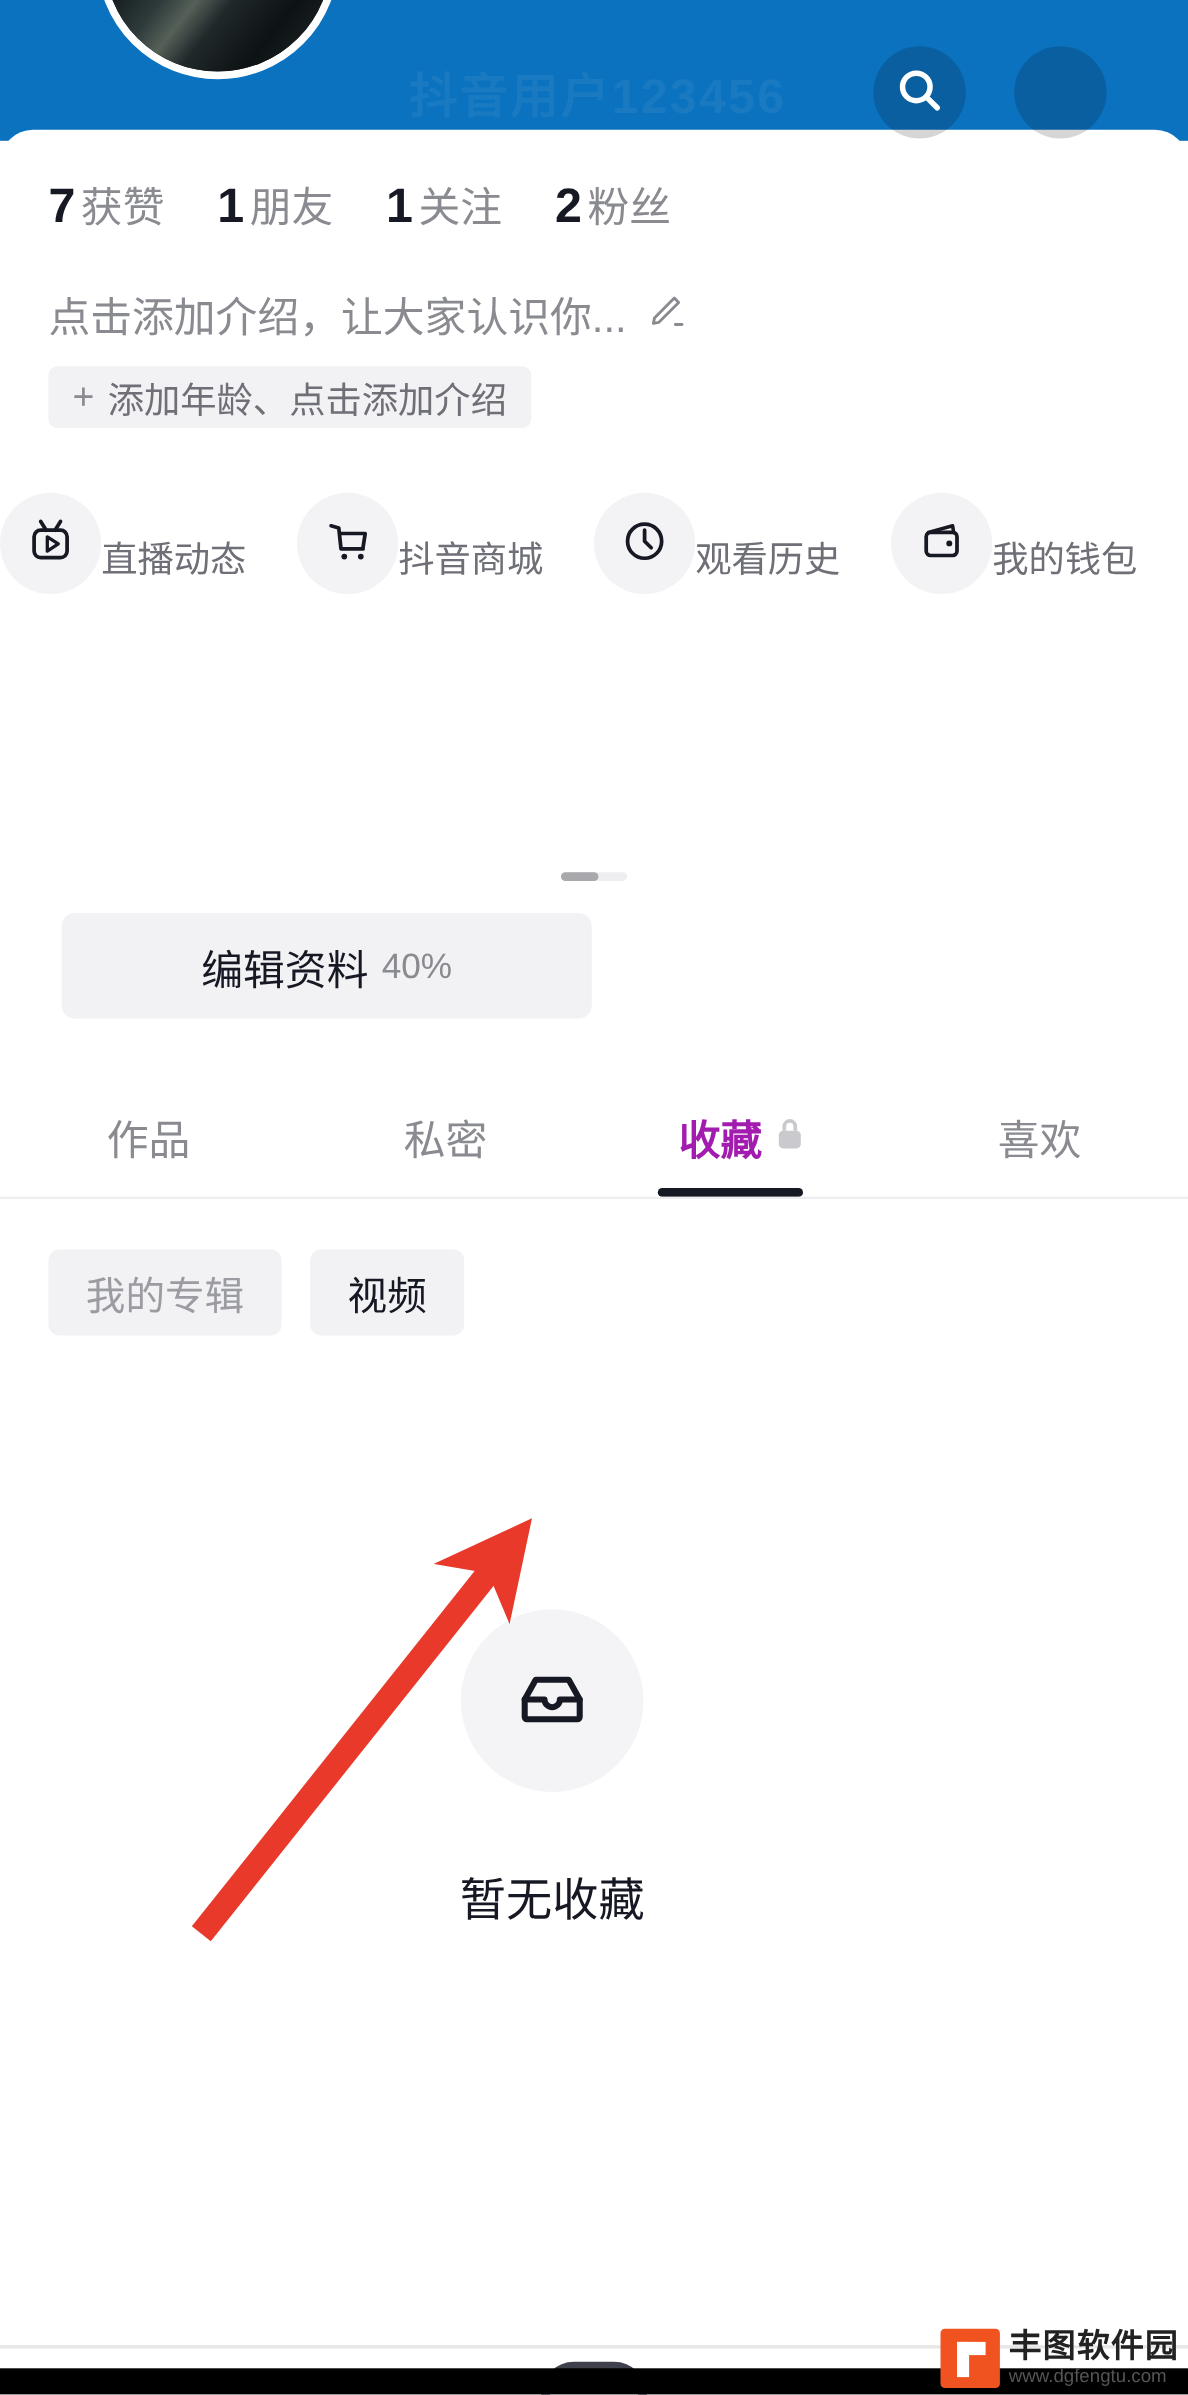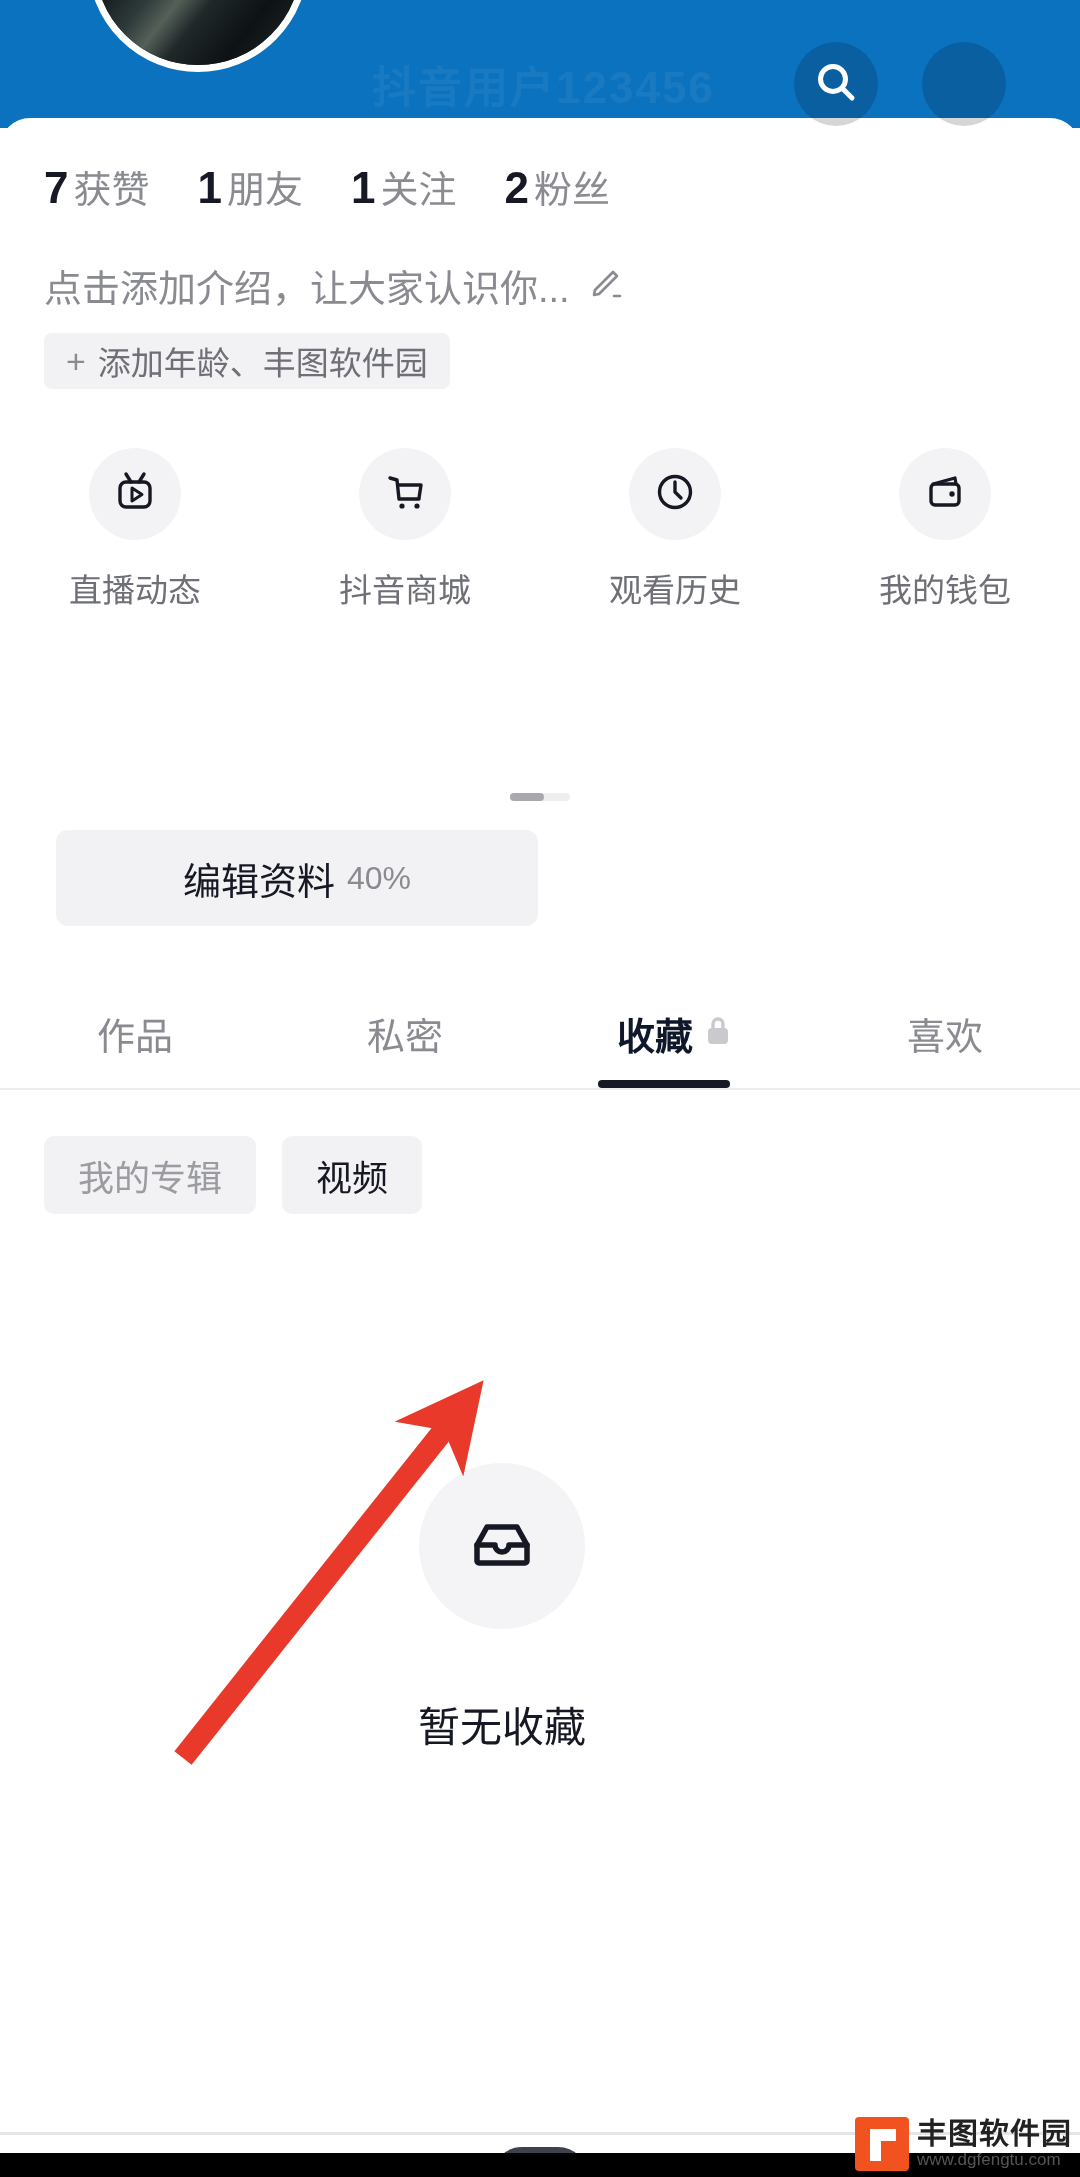--- a/index.html
+++ b/index.html
@@ -166,21 +166,21 @@
   .quick-row {
     position: absolute;
     left: 0;
     top: 330px;
     width: 1080px;
     display: flex;
   }
   .quick-item {
     width: 270px;
     display: flex;
-    flex-direction: column;
+    flex-direction: row;
     align-items: center;
   }
   .quick-circle {
     width: 92px;
     height: 92px;
     border-radius: 50%;
     background: #f3f3f5;
     display: flex;
     align-items: center;
     justify-content: center;
@@ -252,21 +252,21 @@
     display: flex;
     align-items: center;
     justify-content: center;
     position: relative;
   }
   .tab-label {
     font-size: 38px;
     color: #8a8b91;
   }
   .tab.active .tab-label {
-    color: #0f172a;
+    color: #a21caf;
     font-weight: bold;
   }
   .lock-icon { margin-left: 10px; display:block; }
   .tab-underline {
     position: absolute;
     bottom: 0;
     left: 50%;
     transform: translateX(-50%);
     width: 132px;
     height: 8px;
@@ -489,21 +489,21 @@
       <span class="pencil-icon">
         <svg width="40" height="40" viewBox="0 0 40 40" fill="none">
           <path d="M29 8 L33 12 L15 30 L10 31 L11 26 Z" stroke="#8a8b91" stroke-width="2.6" stroke-linejoin="round" stroke-linecap="round" fill="none"></path>
           <line x1="30" y1="32" x2="36" y2="32" stroke="#8a8b91" stroke-width="2.6" stroke-linecap="round"></line>
         </svg>
       </span>
     </div>
 
     <div class="tag-chip">
       <span class="plus">+</span>
-      <span class="txt">添加年龄、丰图软件园</span>
+      <span class="txt">添加年龄、点击添加介绍</span>
     </div>
 
     <div class="quick-row">
 
       <div class="quick-item">
         <div class="quick-circle">
           <span>
             <svg width="50" height="50" viewBox="0 0 50 50" fill="none">
               <rect x="10" y="15" width="30" height="25" rx="6" stroke="#161823" stroke-width="3.4"></rect>
               <line x1="16" y1="7" x2="21" y2="15" stroke="#161823" stroke-width="3.4" stroke-linecap="round"></line>

